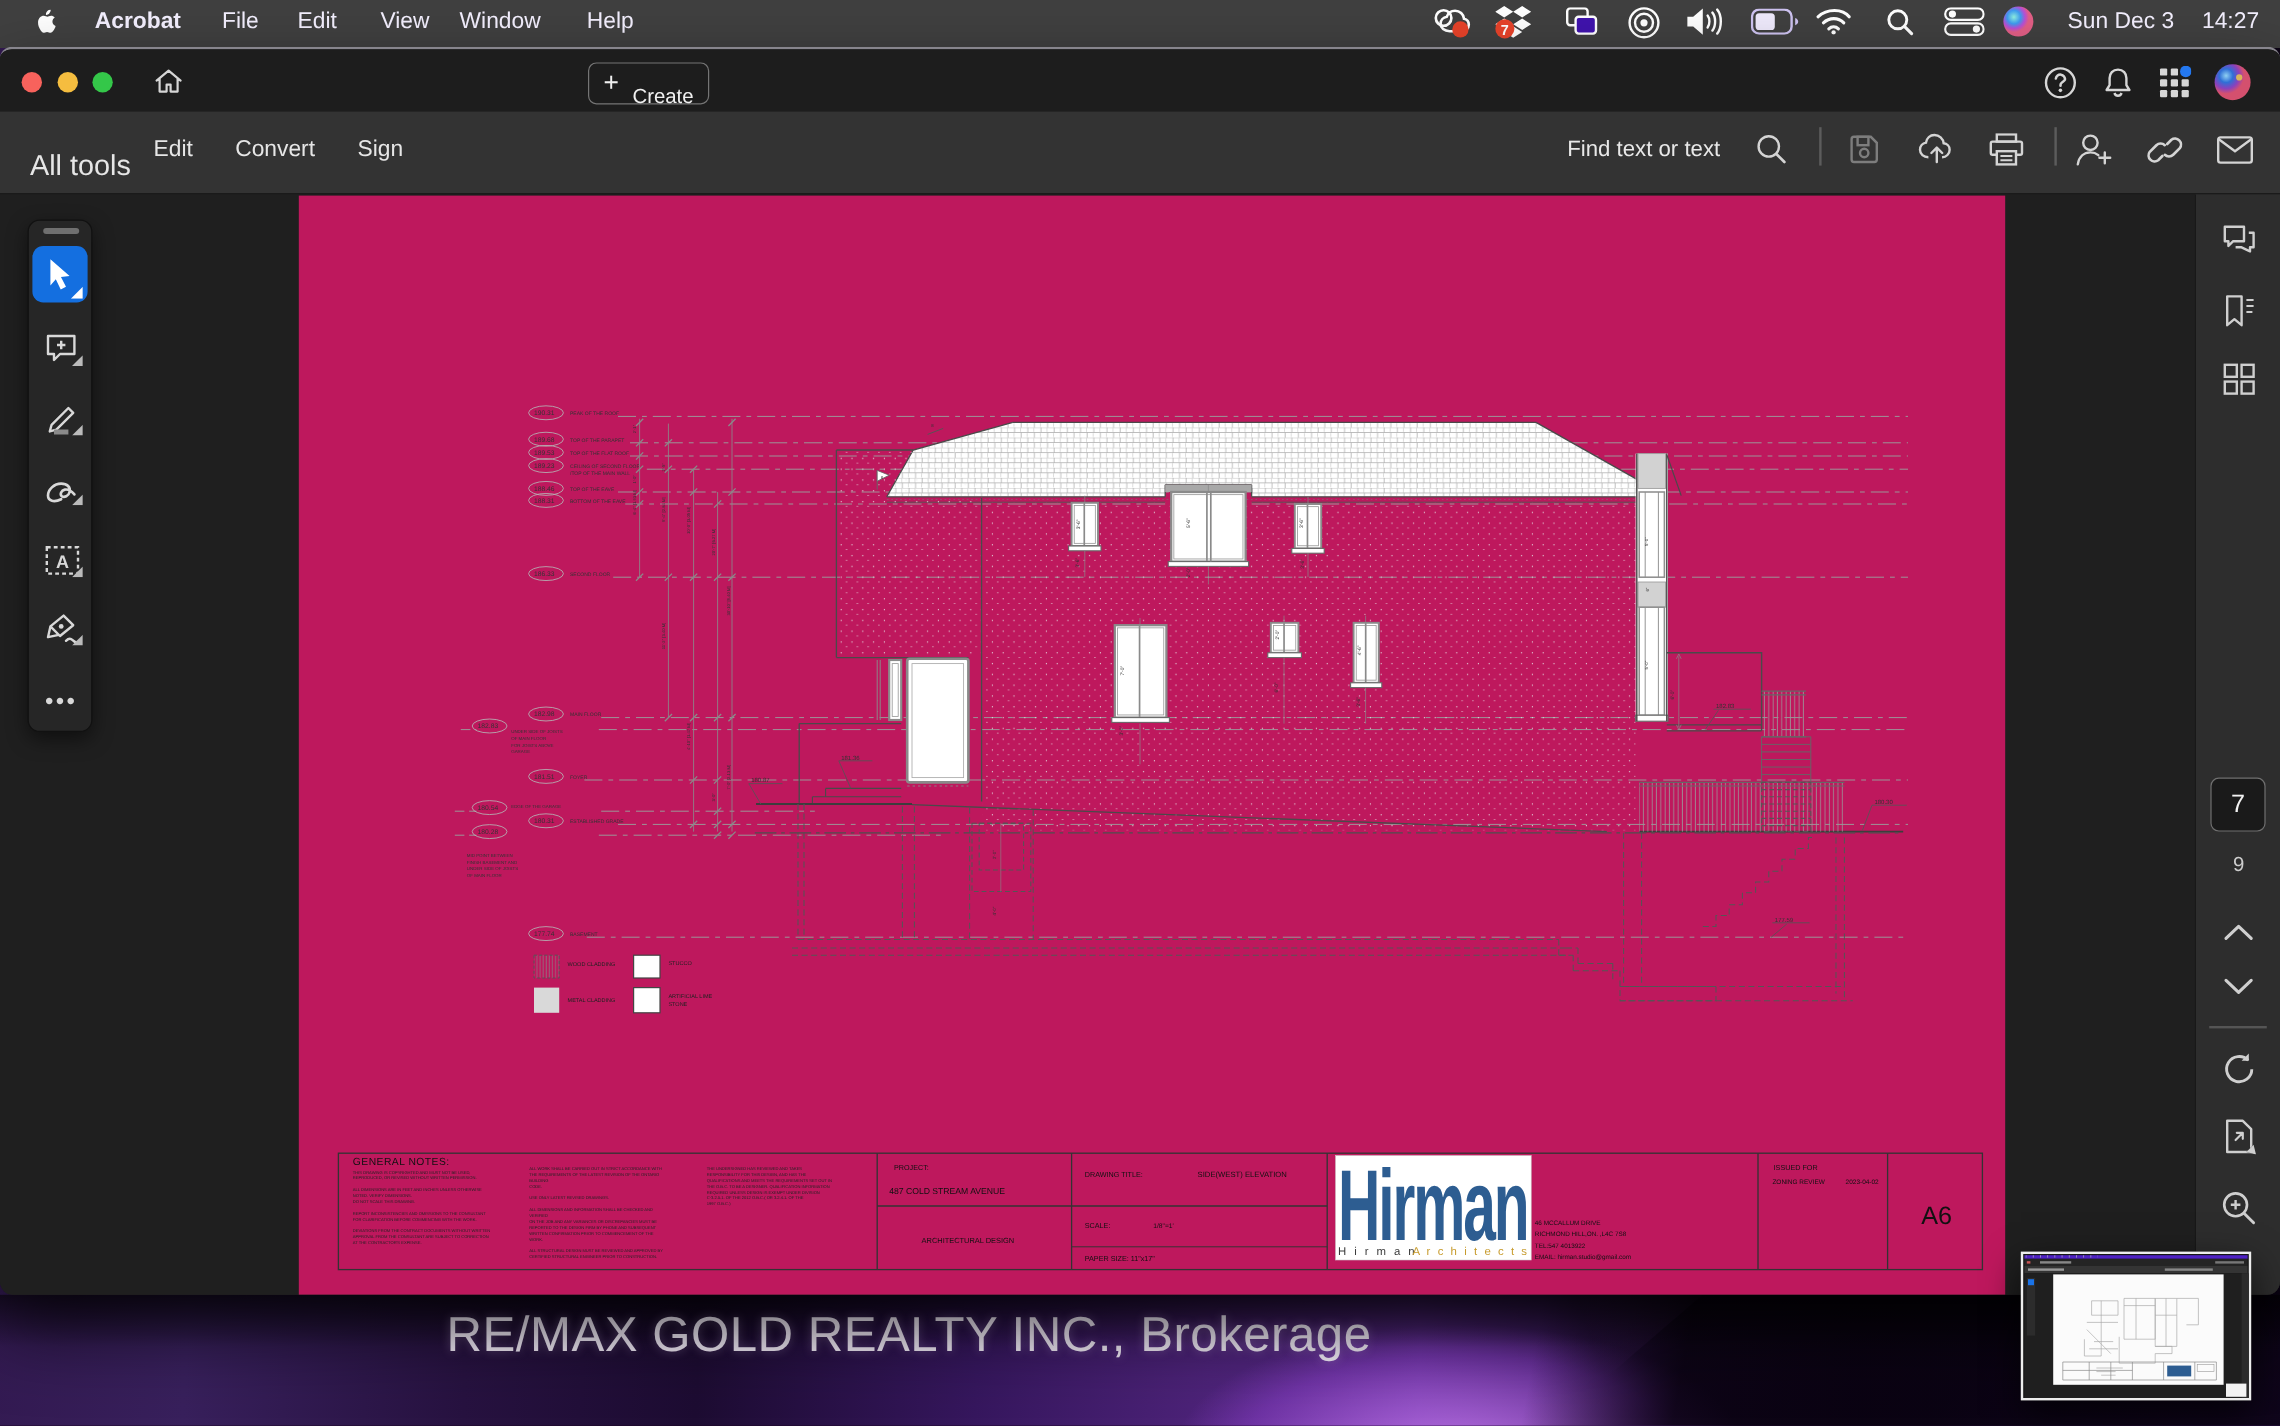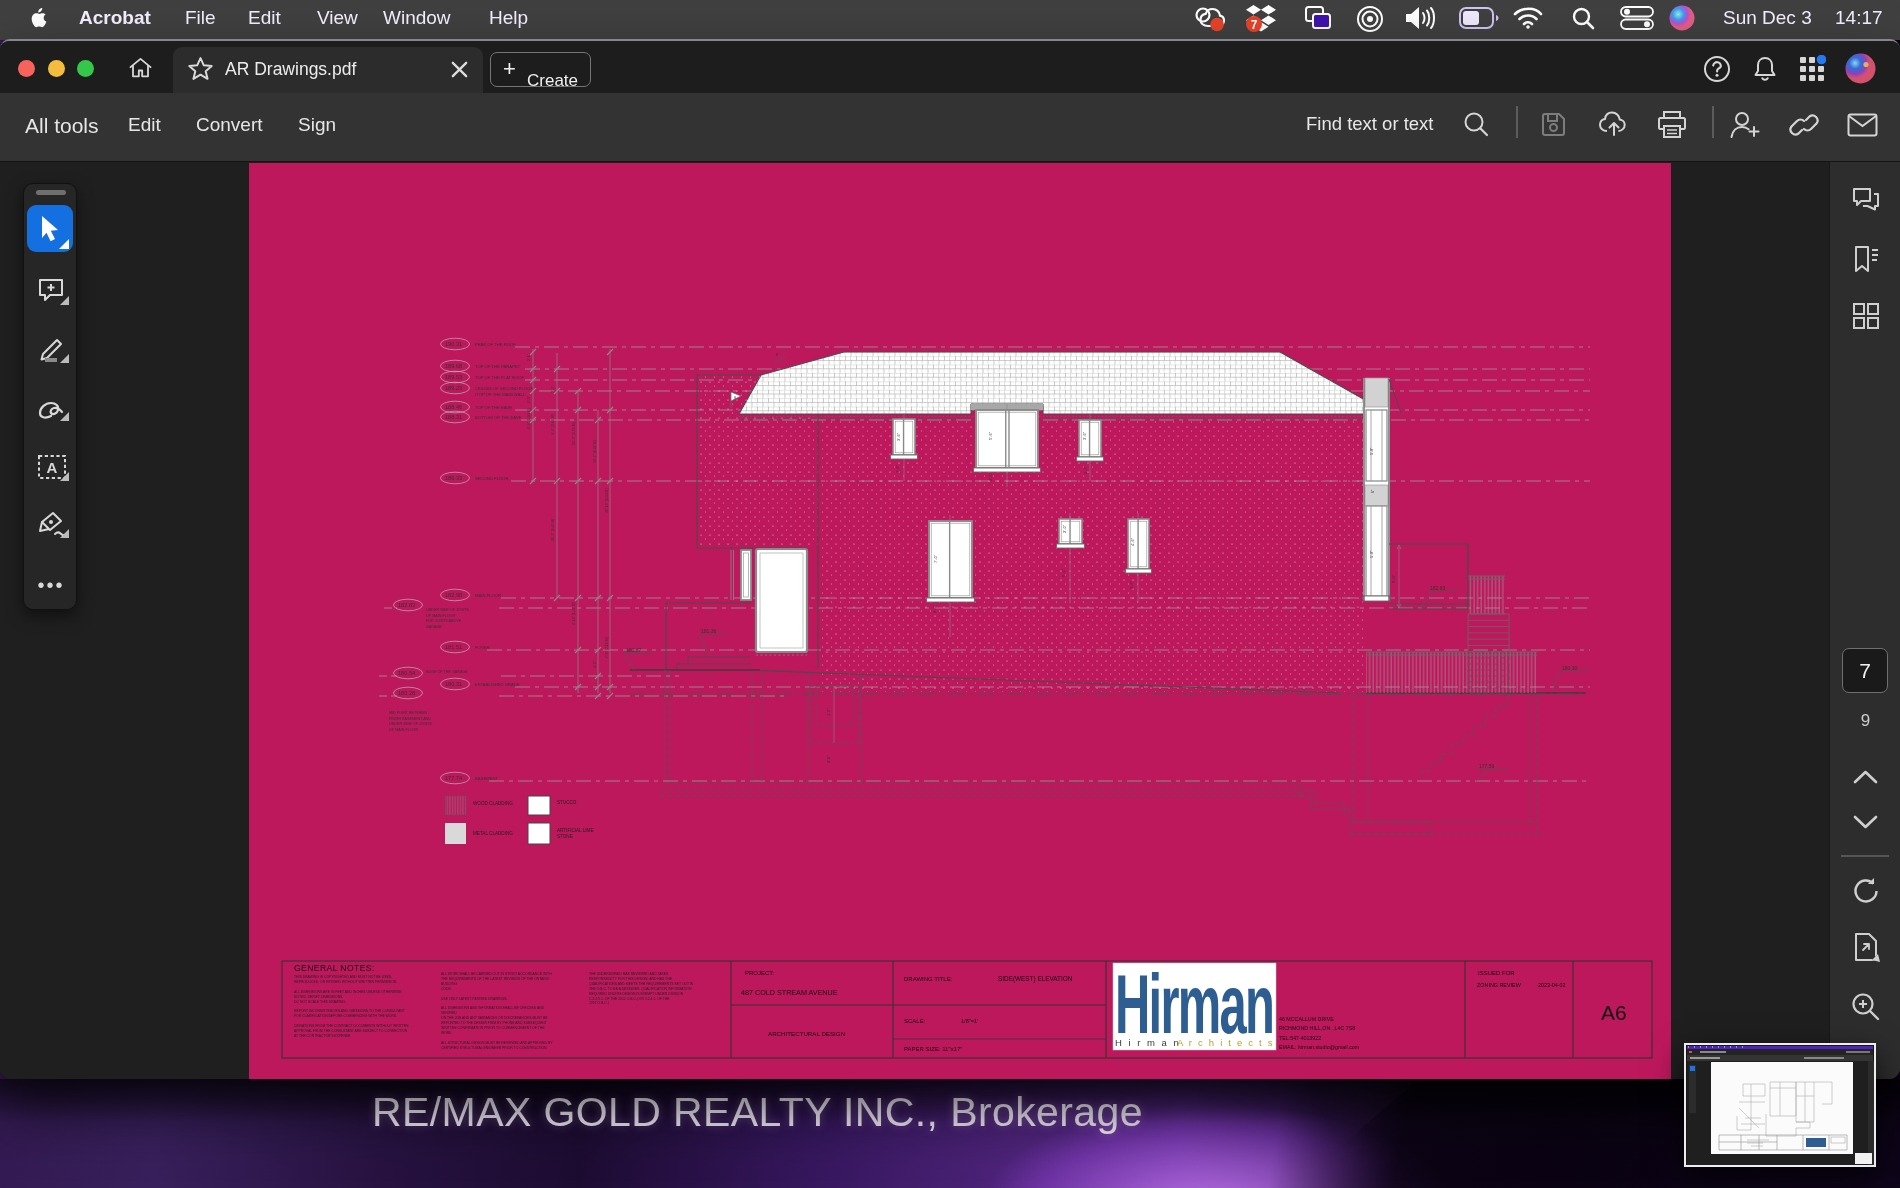--- a/index.html
+++ b/index.html
@@ -106,40 +106,31 @@
         <radialGradient id="siri" cx="35%" cy="35%">
           <stop offset="0%" stop-color="#8ff0e0"></stop>
           <stop offset="45%" stop-color="#3e9bf0"></stop>
           <stop offset="75%" stop-color="#b94fd6"></stop>
           <stop offset="100%" stop-color="#e35f86"></stop>
         </radialGradient>
       </defs>
     <circle cx="14" cy="14" r="12.5" fill="url(#siri)"></circle>
   </svg>
   <span class="mi" style="left:1723px">Sun Dec 3</span>
-  <span class="mi" style="left:1835px">14:17</span>
+  <span class="mi" style="left:1835px">14:27</span>
 </div>
 
 <div id="appwin">
   <div id="tabbar">
     <div class="tl" style="left:18px;background:#f8625c"></div>
     <div class="tl" style="left:48px;background:#f5bd3f"></div>
     <div class="tl" style="left:77px;background:#34c749"></div>
     <svg class="abs" style="left:128px;top:15px" width="25" height="24" viewBox="0 0 30 26">
       <path d="M3 12L15 2l12 10M6 10v13h7v-7h4v7h7V10" fill="none" stroke="#d6d6d6" stroke-width="2.2" stroke-linejoin="round" stroke-linecap="round"></path>
     </svg>
-    <div id="tab">
-      <svg class="abs" style="left:14px;top:9px" width="27" height="27" viewBox="0 0 26 26">
-        <path d="M13 2l3.2 7 7.6.6-5.8 5 1.8 7.4L13 18l-6.8 4 1.8-7.4-5.8-5 7.6-.6z" fill="none" stroke="#d9d9d9" stroke-width="1.9" stroke-linejoin="round"></path>
-      </svg>
-      <span class="abs" style="left:52px;top:12px;font-size:17.5px;color:#ededed">AR Drawings.pdf</span>
-      <svg class="abs" style="left:276px;top:12px" width="21" height="21" viewBox="0 0 22 22">
-        <path d="M4 4l14 14M18 4L4 18" stroke="#dcdcdc" stroke-width="2.4" stroke-linecap="round"></path>
-      </svg>
-    </div>
     <div class="abs" style="left:490px;top:11px;width:101px;height:35px;border:1.5px solid #757575;border-radius:7px;color:#f0f0f0;font-size:17px">
       <span class="abs" style="left:12px;top:3px;font-size:22px;font-weight:300">+</span>
       <span class="abs" style="left:36px;top:18px">Create</span>
     </div>
     <svg class="abs" style="left:1703px;top:14px" width="28" height="28" viewBox="0 0 28 28">
       <circle cx="14" cy="14" r="12" fill="none" stroke="#d6d6d6" stroke-width="2"></circle>
       <path d="M10.2 10.5a3.8 3.8 0 117.6 1c-.6 1.2-1.8 1.7-2.7 2.4-.7.5-1 1.1-1 2v0.6" fill="none" stroke="#d6d6d6" stroke-width="2.1" stroke-linecap="round"></path>
       <circle cx="14" cy="20.3" r="1.5" fill="#d6d6d6"></circle>
     </svg>
     <svg class="abs" style="left:1750px;top:13px" width="30" height="30" viewBox="0 0 30 30">
@@ -167,21 +158,21 @@
             <stop offset="38%" stop-color="#2f6fd6"></stop>
             <stop offset="72%" stop-color="#8a41bc"></stop>
             <stop offset="100%" stop-color="#d4506e"></stop>
           </radialGradient>
         </defs>
       <circle cx="15.5" cy="15.5" r="15" fill="url(#av)"></circle>
       <circle cx="21" cy="11.5" r="2.6" fill="#e8c84a" opacity="0.85"></circle>
     </svg>
   </div>
   <div id="toolsrow">
-    <span class="abs" style="left:25px;top:21px;font-size:21px;color:#e6e6e6">All tools</span>
+    <span class="abs" style="left:25px;top:32px;font-size:24px;color:#e6e6e6">All tools</span>
     <span class="abs" style="left:128px;top:21px;font-size:19px;color:#e6e6e6">Edit</span>
     <span class="abs" style="left:196px;top:21px;font-size:19px;color:#e6e6e6">Convert</span>
     <span class="abs" style="left:298px;top:21px;font-size:19px;color:#e6e6e6">Sign</span>
     <span class="abs" style="left:1306px;top:20px;font-size:18.5px;color:#e8e8e8">Find text or text</span>
     <svg class="abs" style="left:1463px;top:18px" width="27" height="27" viewBox="0 0 27 27">
       <circle cx="11" cy="11" r="8.5" fill="none" stroke="#d4d4d4" stroke-width="2"></circle>
       <path d="M17.5 17.5l6.5 6.5" stroke="#d4d4d4" stroke-width="2.2" stroke-linecap="round"></path>
     </svg>
     <div class="abs" style="left:1516px;top:13px;width:1.5px;height:32px;background:#5c5c5c"></div>
     <svg class="abs" style="left:1540px;top:18px" width="27" height="27" viewBox="0 0 27 27">

